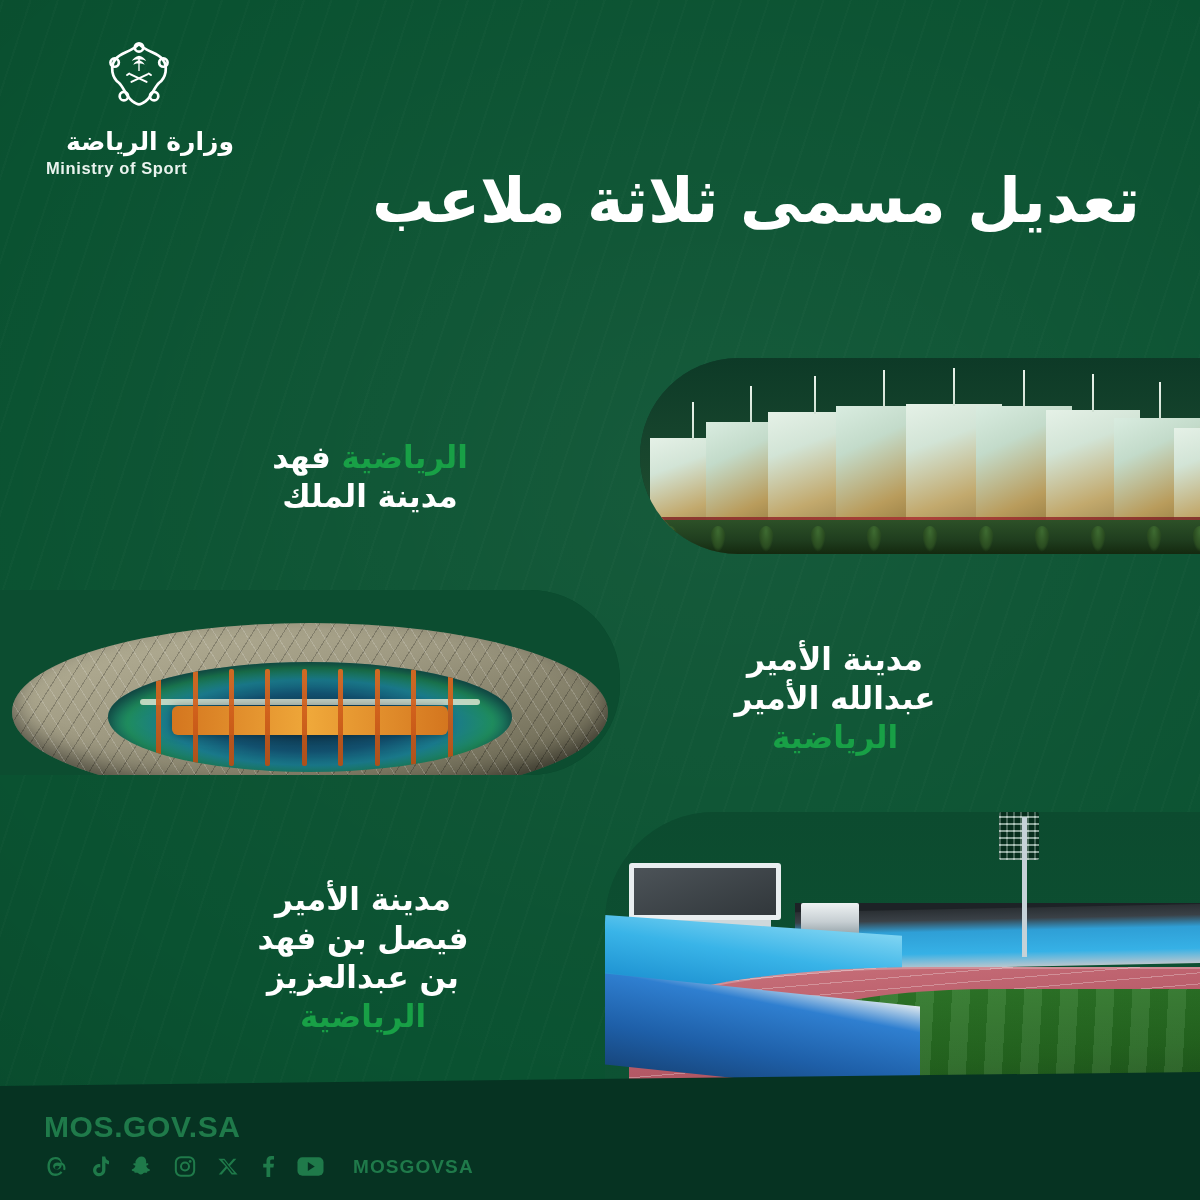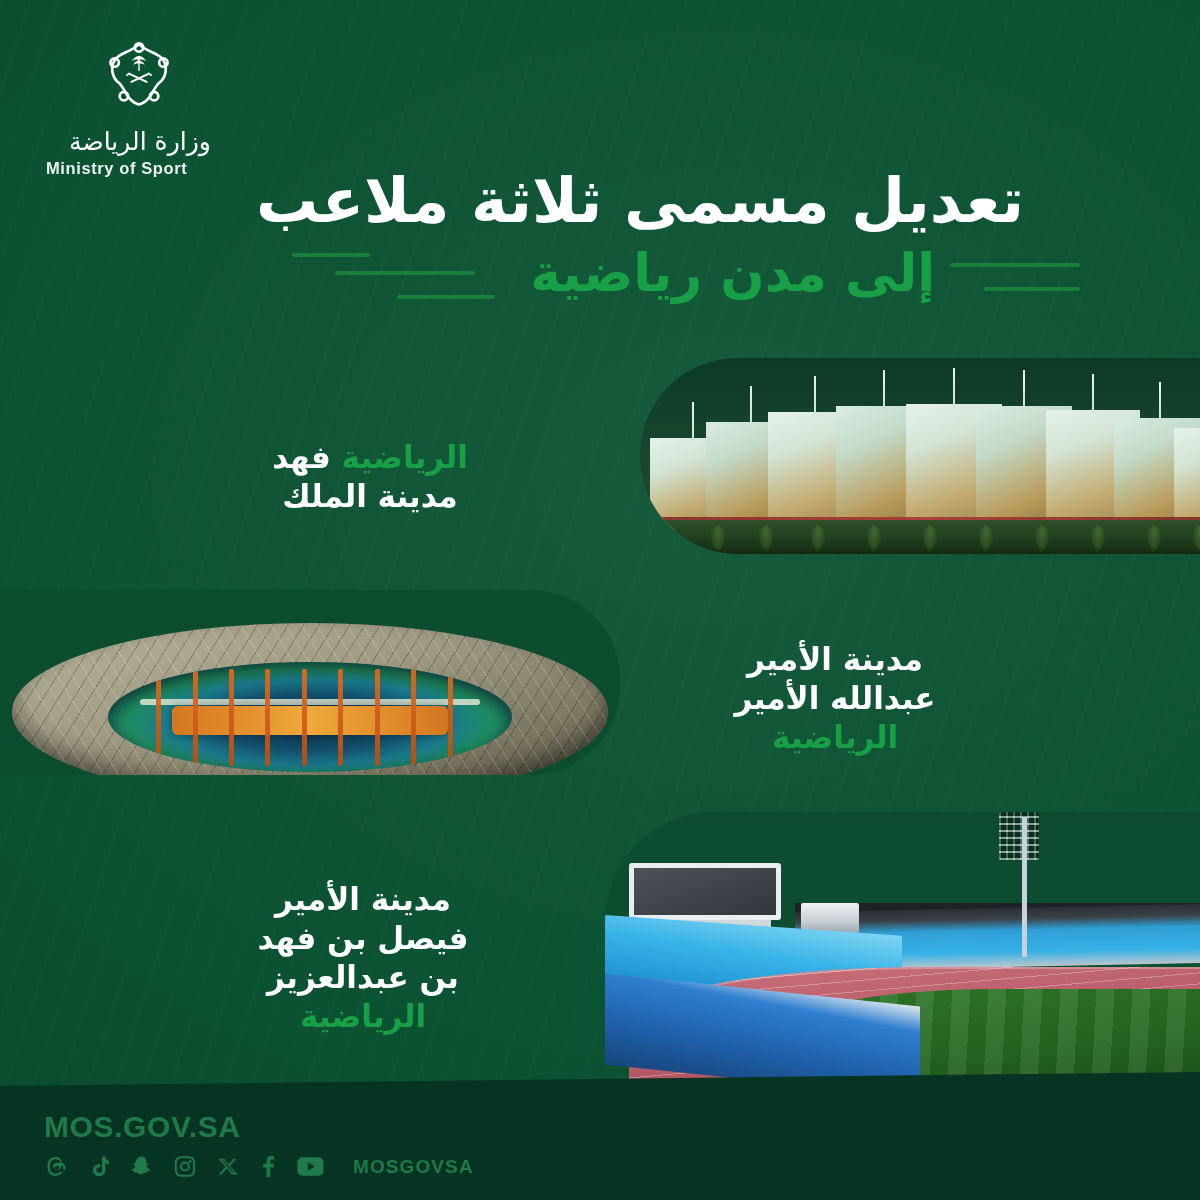--- a/index.html
+++ b/index.html
@@ -42,36 +42,36 @@
   
   .logo-block {
     position:absolute; left:44px; top:34px;
     width:190px;
     z-index:12;
     text-align:center;
     direction:rtl;
   }
   .logo-mark { width:84px; height:84px; margin:0 auto 10px 53px; display:block; }
   .logo-ar {
-    color:#ffffff; font-size:25px; font-weight:400;
+    color:#ffffff; font-size:25px; font-weight:700;
     letter-spacing:0px; line-height:1.1;
-    text-align:center; padding-left:2px;
+    text-align:right; padding-left:2px;
     font-family:"DejaVu Sans", sans-serif;
   }
   .logo-en {
     color:#eaf3ee; font-size:16.5px; font-weight:600;
     letter-spacing:0.6px; margin-top:3px;
     text-align:left; padding-left:2px;
     font-family:"Liberation Sans", sans-serif;
   }
 
   
   .headline {
     position:absolute; right:60px; top:168px;
-    z-index:12; text-align:center; direction:rtl;
+    z-index:12; text-align:right; direction:rtl;
     width:1000px;
   }
   .headline-main {
     color:#ffffff;
     font-size:62px;
     font-weight:800;
     line-height:1.08;
     letter-spacing:1px;
     white-space:nowrap;
     font-family:"DejaVu Sans", sans-serif;
@@ -405,30 +405,20 @@
         <path d="M38.4 47.2 l-2.6 1.6"></path>
         <path d="M61.6 47.2 l2.6 1.6"></path>
       </g>
     </svg>
     <div class="logo-ar">وزارة الرياضة</div>
     <div class="logo-en">Ministry of Sport</div>
   </div>
 
   <div class="headline">
     <div class="headline-main">تعديل مسمى ثلاثة ملاعب</div>
-    <div class="headline-sub-wrap">
-      <div class="speed-lines">
-        <div class="sl" style="right:60px;  top:20px; width:130px;"></div>
-        <div class="sl" style="right:60px;  top:44px; width:96px;"></div>
-        <div class="sl" style="right:665px; top:28px; width:140px;"></div>
-        <div class="sl" style="right:645px; top:52px; width:98px;"></div>
-        <div class="sl" style="right:770px; top:10px; width:78px;"></div>
-      </div>
-      <div class="headline-sub">إلى مدن رياضية</div>
-    </div>
   </div>
 
   <div class="caption" id="cap1">
     <div class="ln">
       <span style="color:#18a046">الرياضية</span>
       <span>فهد</span>
     </div>
     <div class="ln">مدينة الملك</div>
   </div>
 

